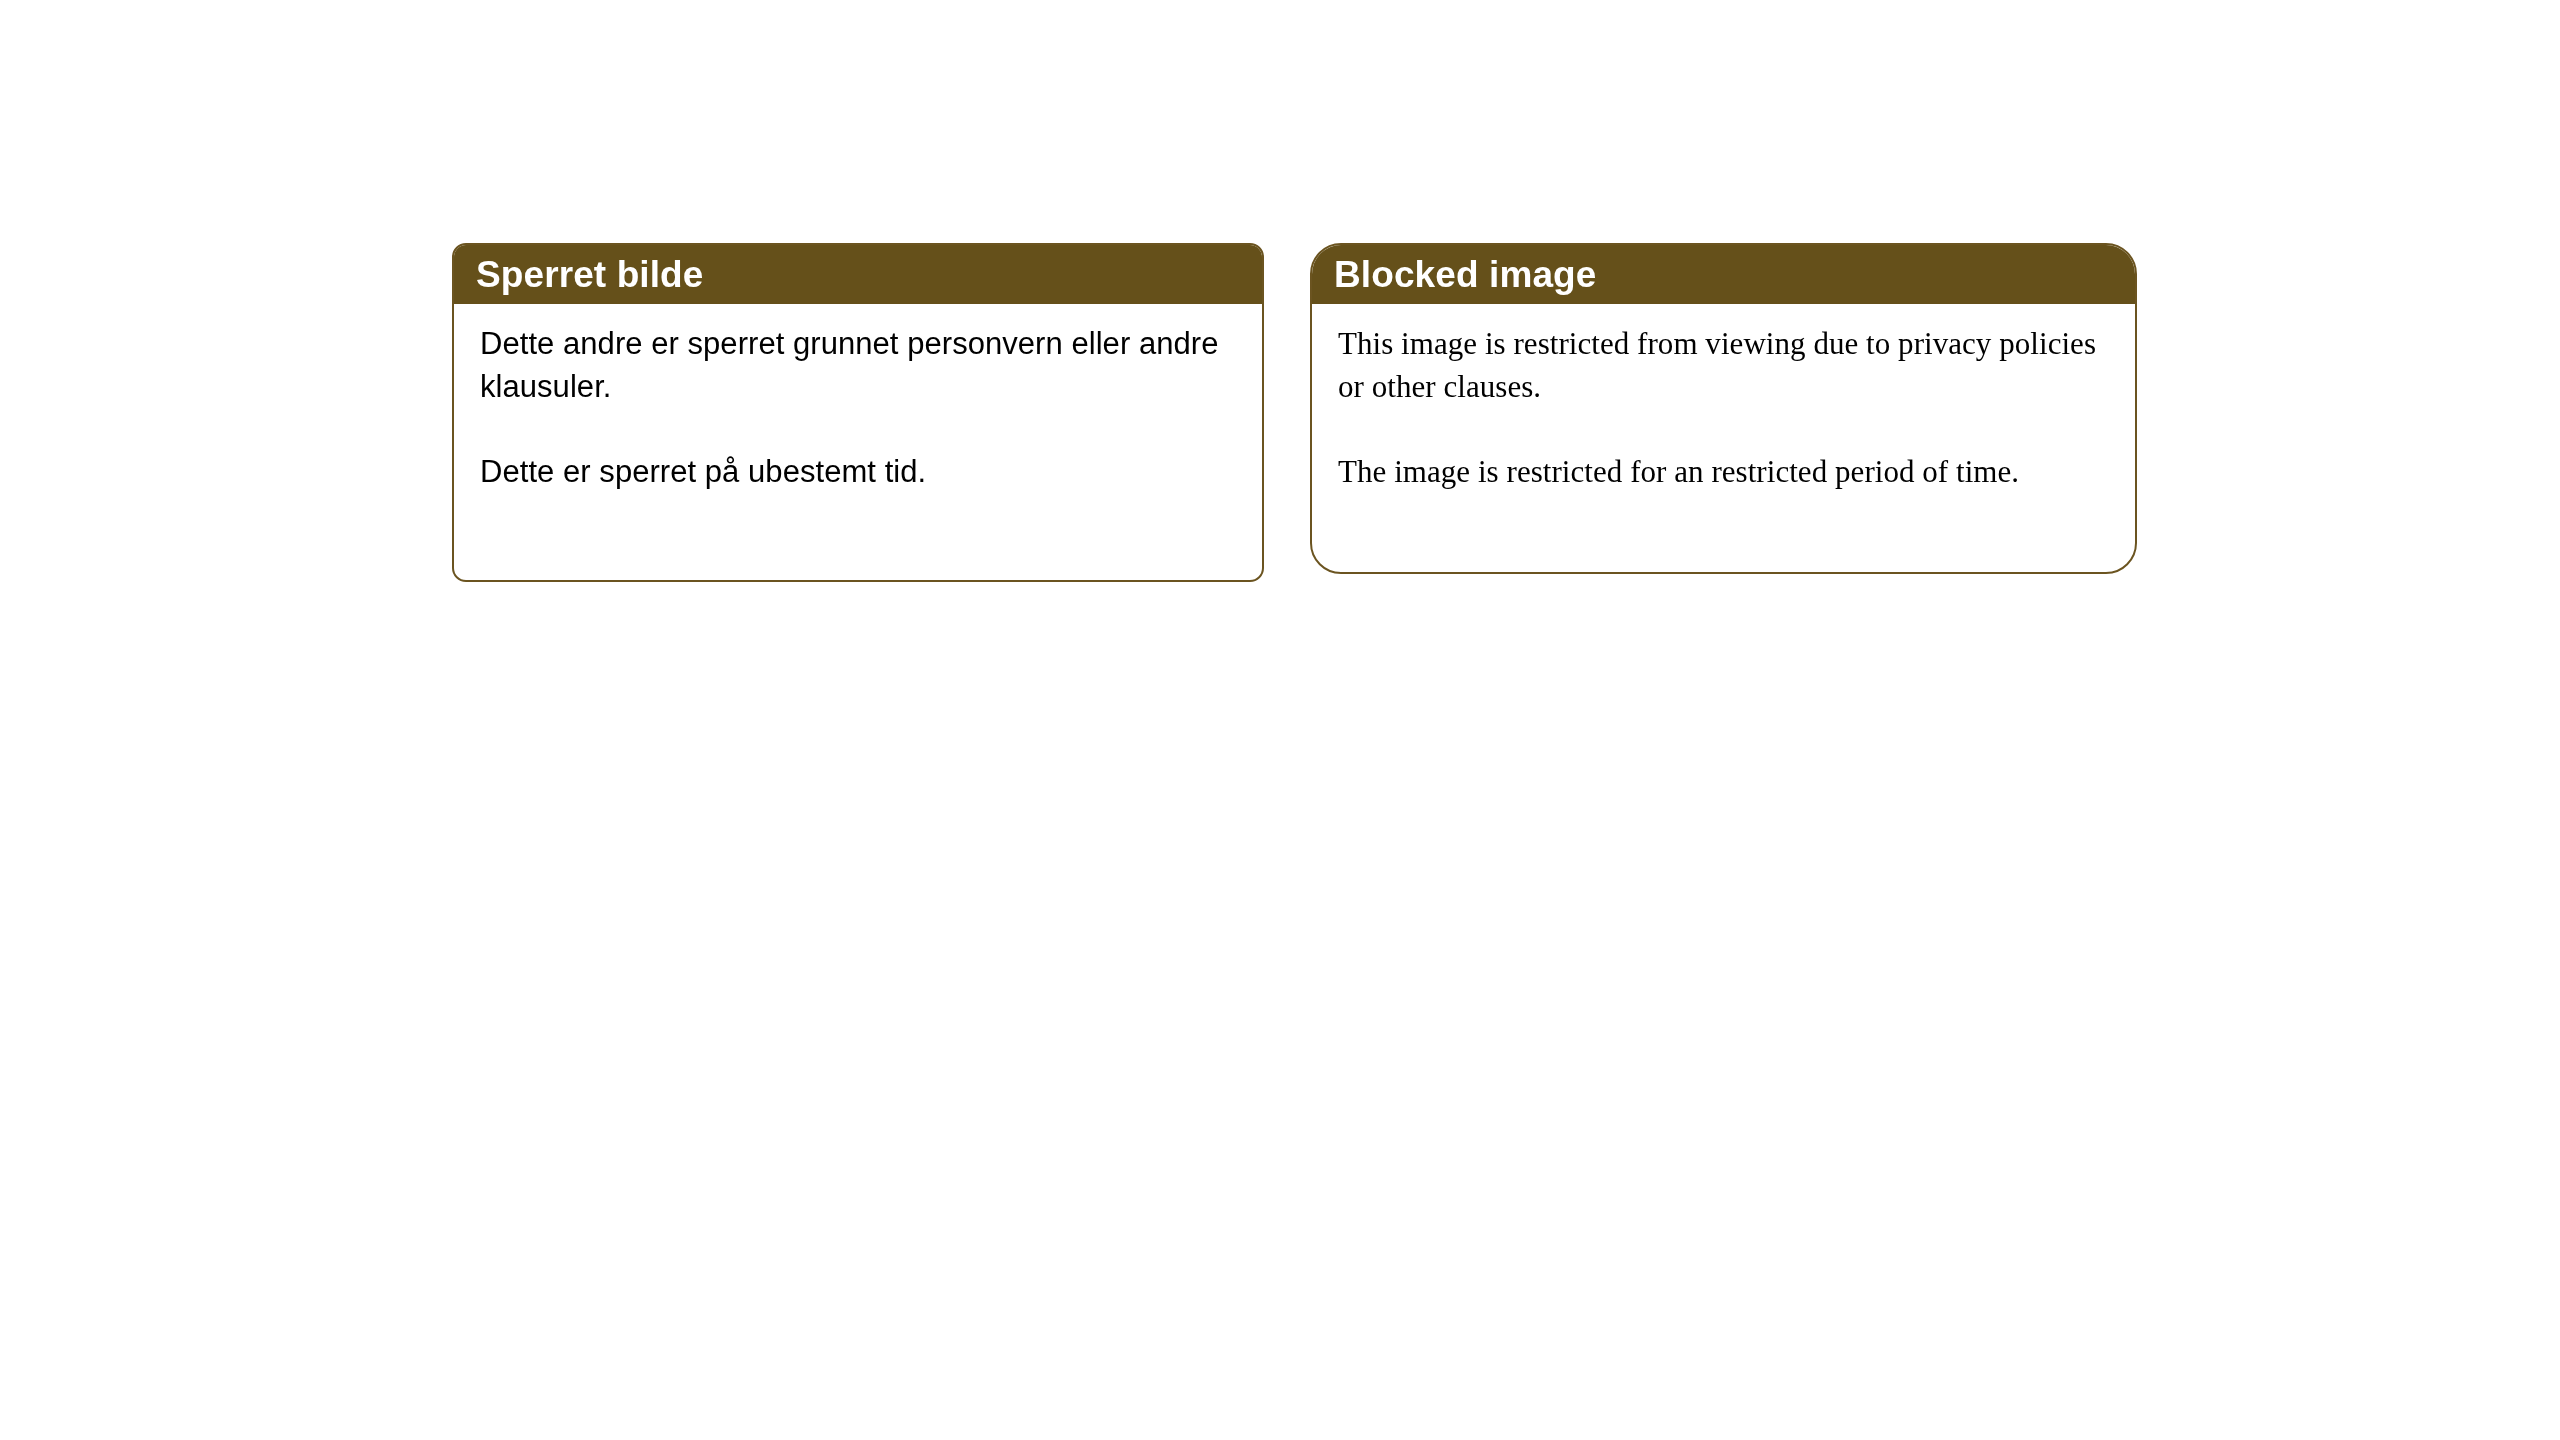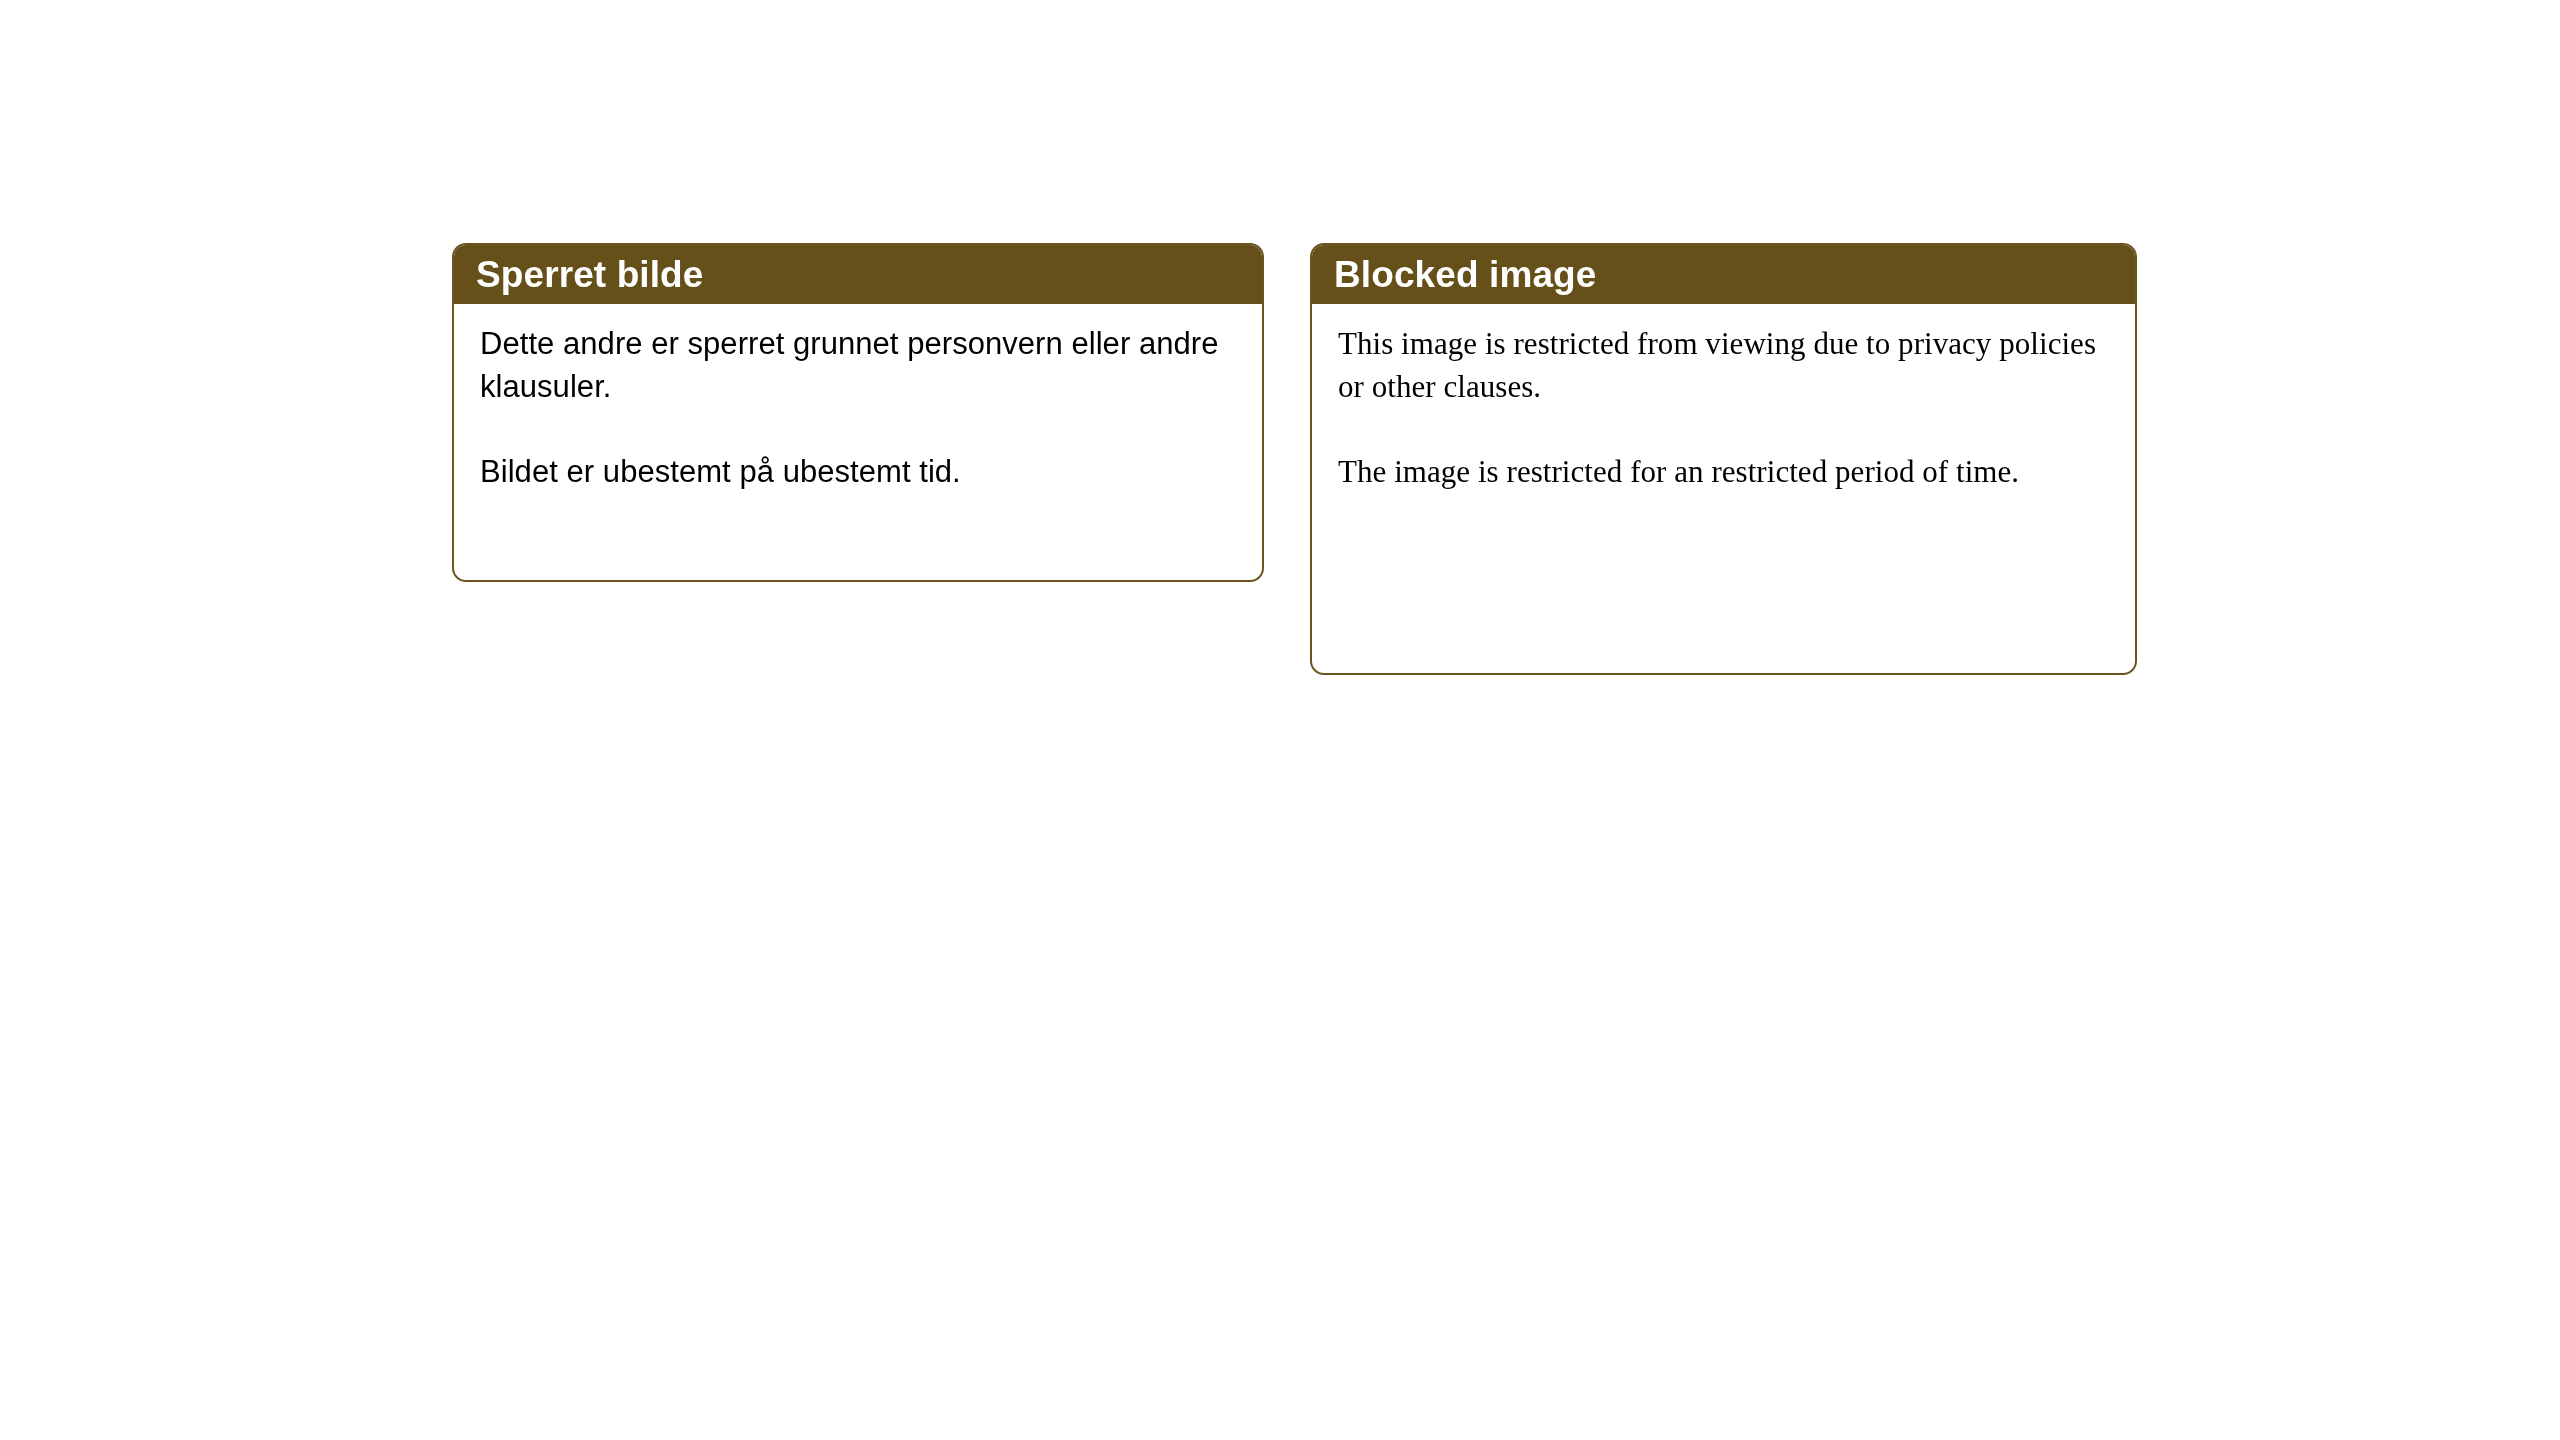--- a/index.html
+++ b/index.html
@@ -37,21 +37,22 @@
     left: 452px;
     top: 243px;
     width: 812px;
     height: 339px;
   }
 
   .notice-card.card-en {
     left: 1310px;
     top: 243px;
     width: 827px;
-    height: 432px;
+    height: 331px;
+    border-radius: 31px;
   }
 
   .card-header {
     box-sizing: border-box;
     background: #65501a;
     height: 60px;
     padding: 0 0 0 23px;
     display: flex;
     align-items: center;
     border-top-left-radius: 12px;
@@ -100,21 +101,21 @@
 <body>
 
 <div class="cards-area">
 
   <section class="notice-card card-no">
     <div class="card-header">
       <span class="card-header-title">Sperret bilde</span>
     </div>
     <div class="card-body">
       <p class="card-paragraph">Dette andre er sperret grunnet personvern eller andre klausuler.</p>
-      <p class="card-paragraph">Bildet er ubestemt på ubestemt tid.</p>
+      <p class="card-paragraph">Dette er sperret på ubestemt tid.</p>
     </div>
   </section>
 
   <section class="notice-card card-en">
     <div class="card-header">
       <span class="card-header-title">Blocked image</span>
     </div>
     <div class="card-body">
       <p class="card-paragraph">This image is restricted from viewing due to privacy policies or other clauses.</p>
       <p class="card-paragraph">The image is restricted for an restricted period of time.</p>

